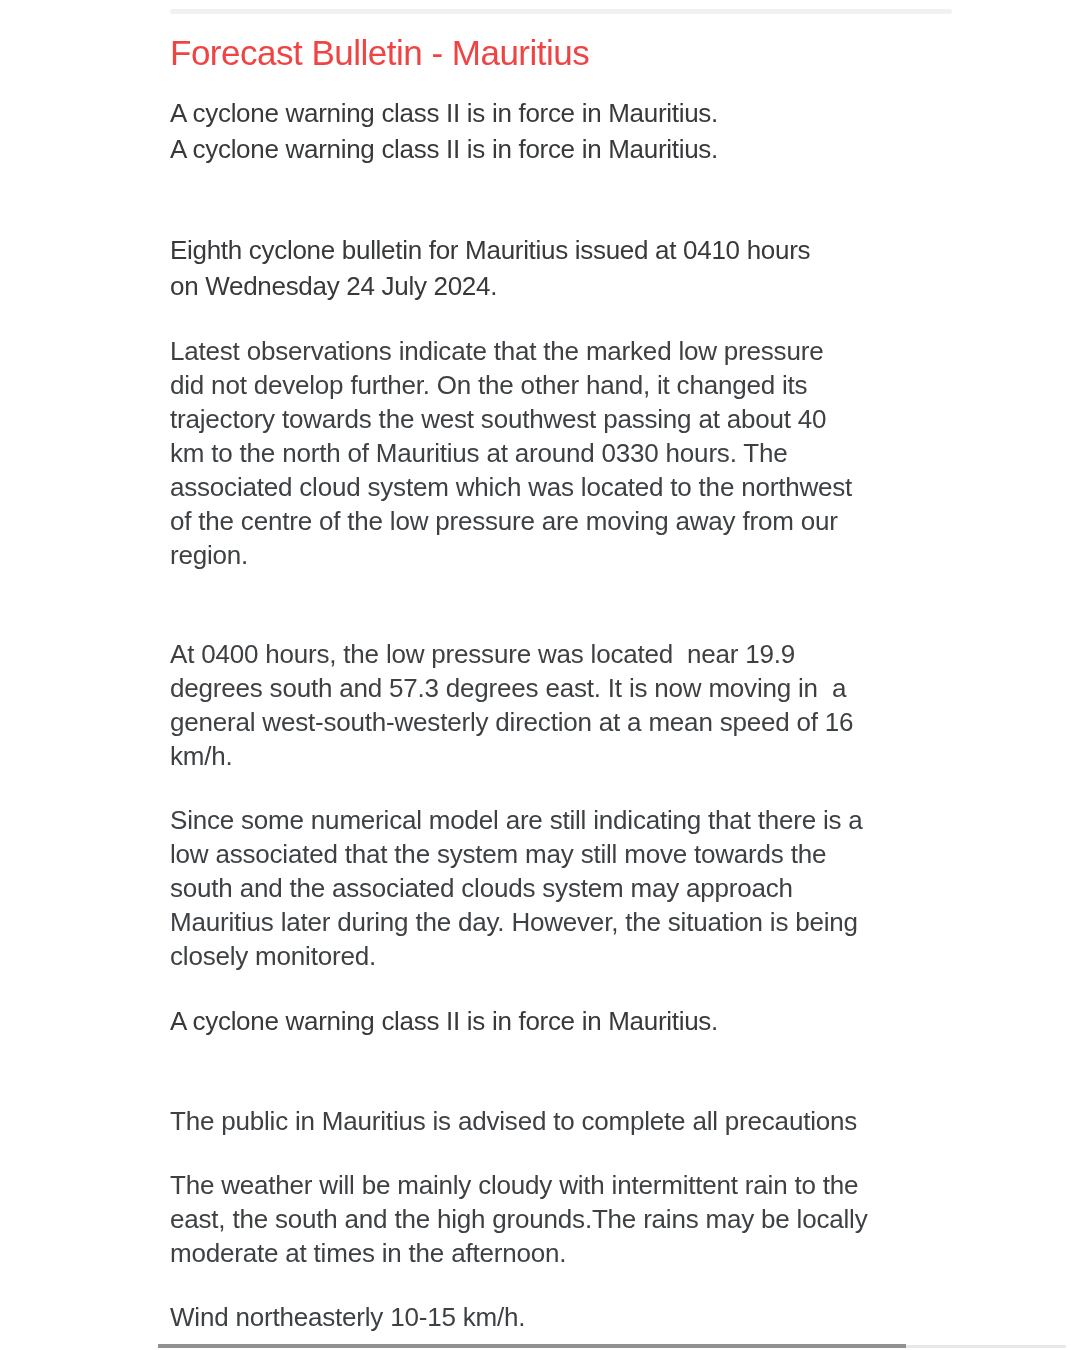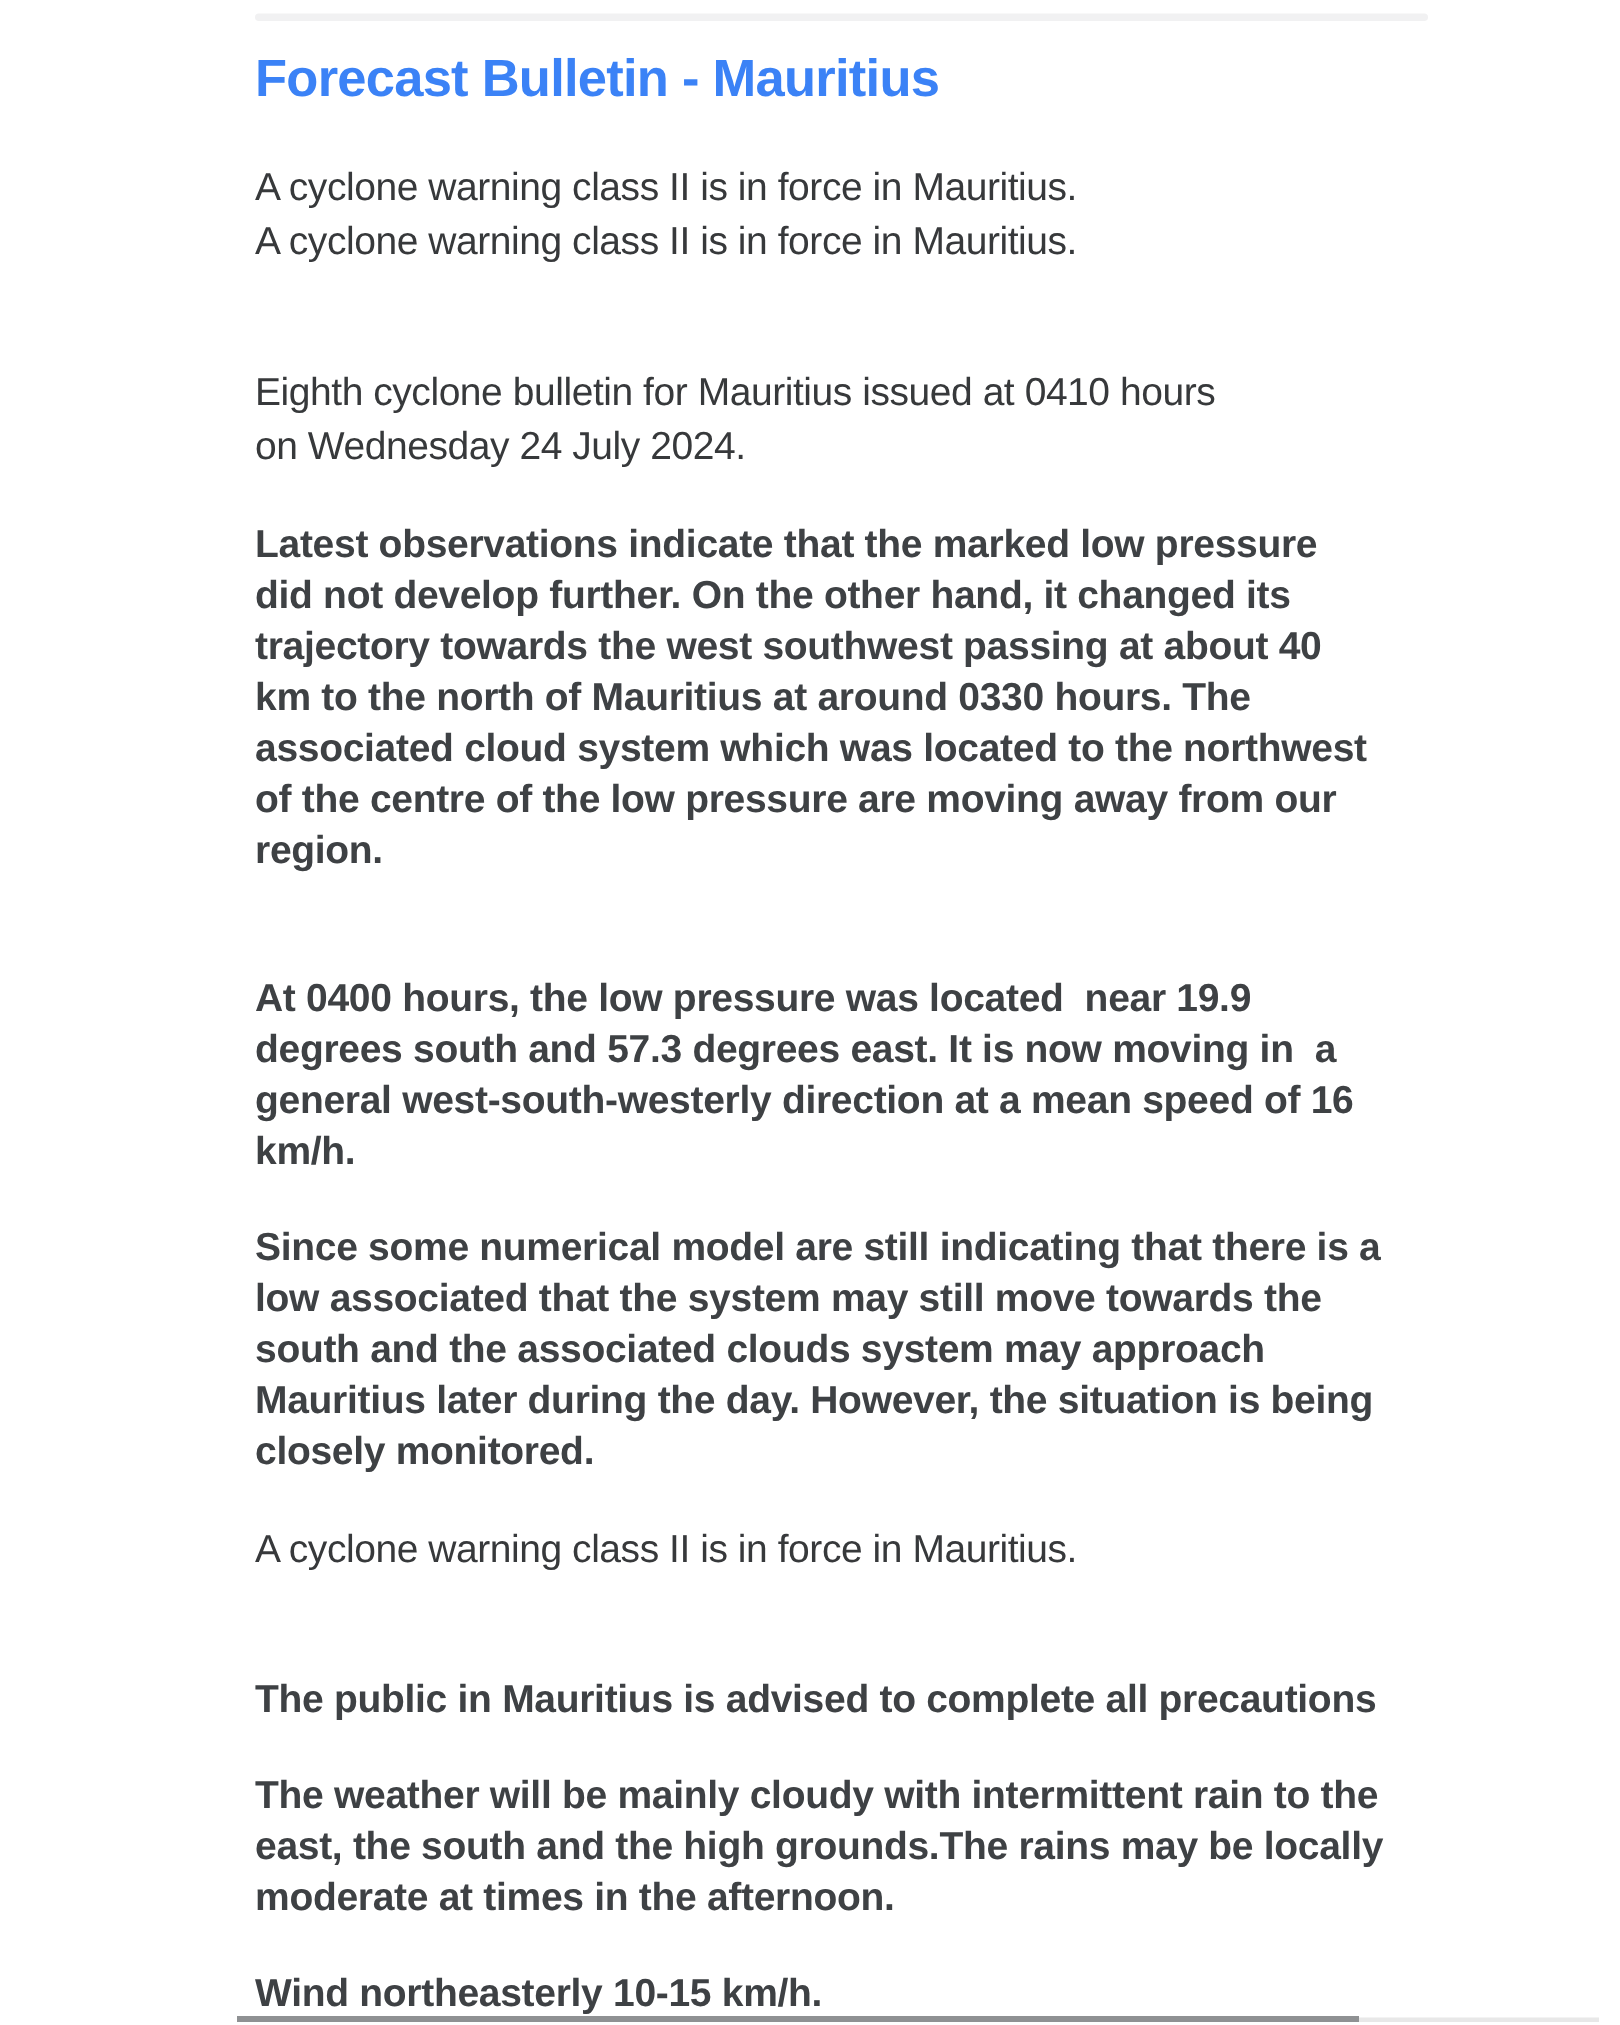--- a/index.html
+++ b/index.html
@@ -24,35 +24,34 @@
     border-radius: 3px;
   }
   .content {
     position: absolute;
     left: 170px;
     top: 0;
     width: 740px;
   }
   .page-title {
     margin-top: 34px;
-    margin-bottom: 34px;
+    margin-bottom: 23px;
     font-size: 35px;
     line-height: 38px;
-    font-weight: 700;
-    color: #3b82f6;
+    font-weight: 400;
+    color: #ef4444;
     letter-spacing: -0.5px;
     white-space: pre;
   }
   .para {
     margin: 0 0 30px 0;
     color: #3e4144;
     font-size: 26px;
     line-height: 34px;
     letter-spacing: -0.2px;
-    font-weight: bold;
   }
   .para.bold {
     font-weight: 400;
     line-height: 36px;
     letter-spacing: -0.3px;
     color: #37393b;
   }
   .spacer {
     height: 35px;
     margin: 0;

